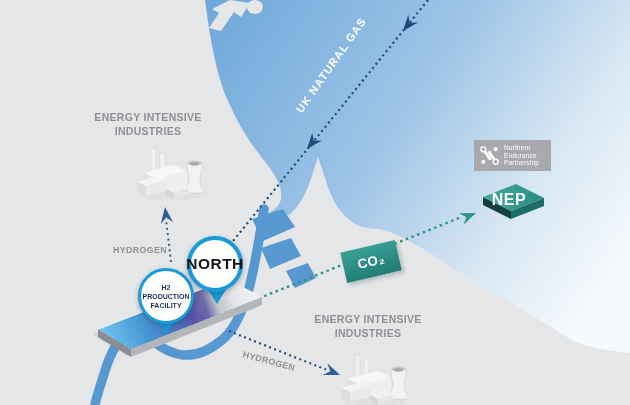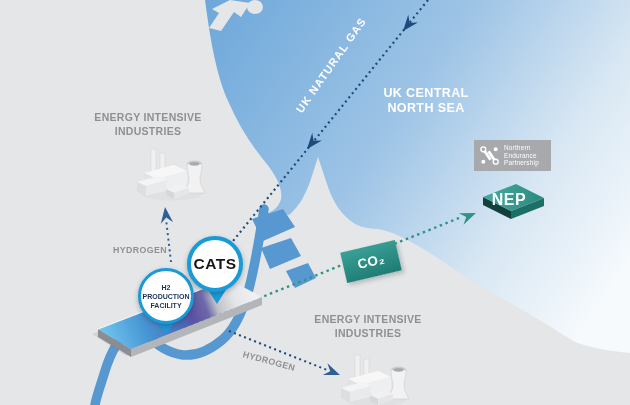--- a/index.html
+++ b/index.html
@@ -123,22 +123,20 @@
     </g>
 
     <polygon points="155,317 177,317 166,334" fill="#1b9ad8"></polygon>
     <polygon points="205,285 229,285 217,304" fill="#1b9ad8"></polygon>
   </svg>
 
   <div class="lbl" id="lbl-energy-top">ENERGY INTENSIVE
 INDUSTRIES</div>
   <div class="lbl" id="lbl-hydrogen-left">HYDROGEN</div>
   <div class="lbl" id="lbl-gas">UK NATURAL GAS</div>
-  <div class="lbl" id="lbl-sea">UK CENTRAL
-NORTH SEA</div>
   <div class="lbl" id="lbl-energy-bottom">ENERGY INTENSIVE
 INDUSTRIES</div>
   <div class="lbl" id="lbl-hydrogen-bottom">HYDROGEN</div>
   <div class="lbl" id="lbl-nep">NEP</div>
 
   <div id="co2-box">
     <span>CO₂</span>
   </div>
 
   <div id="nep-logo">
@@ -154,16 +152,16 @@
 Endurance
 Partnership</div>
   </div>
 
   <div class="marker" id="h2-marker">
     <span class="mtext">H2
 PRODUCTION
 FACILITY</span>
   </div>
   <div class="marker" id="cats-marker">
-    <span class="mtext">CATS</span>
+    <span class="mtext">NORTH</span>
   </div>
 
 </div>
 
 </body></html>

